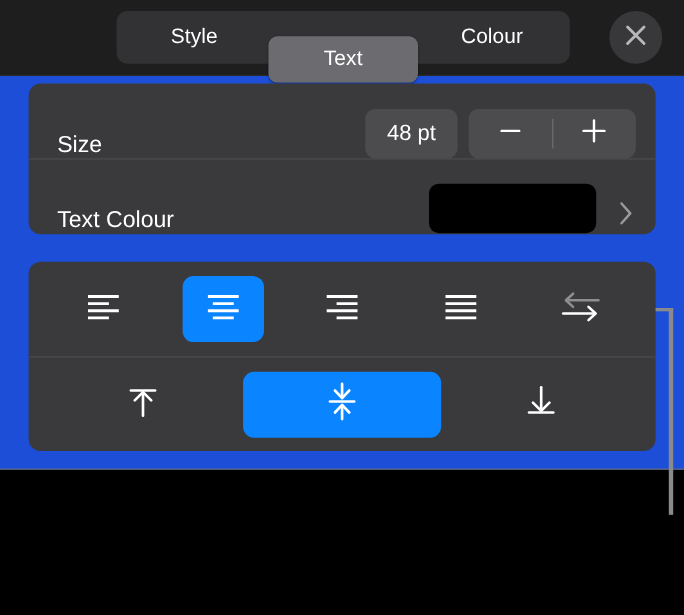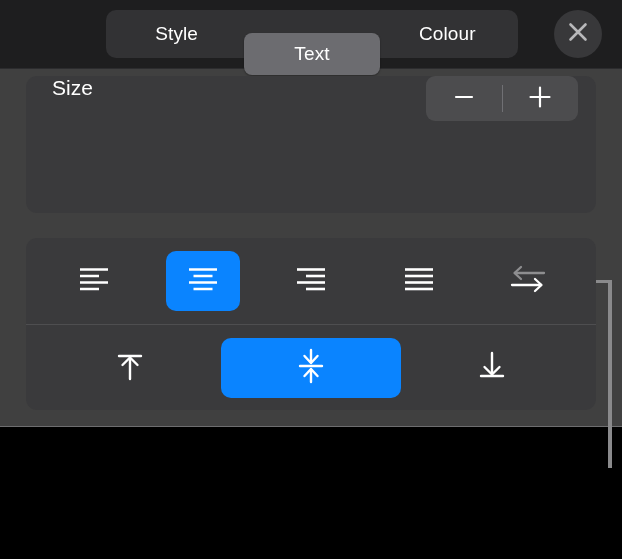--- a/index.html
+++ b/index.html
@@ -16,21 +16,21 @@
     -webkit-font-smoothing: antialiased;
   }
 
   
   #panel {
     position: absolute;
     left: 0;
     top: 0;
     width: 622px;
     height: 427px;
-    background: #404040;
+    background: #1d4ed8;
     border-bottom: 1px solid #6e6e70;
     box-sizing: border-box;
   }
 
   
   #topbar {
     position: absolute;
     left: 0;
     top: 0;
     width: 622px;
@@ -91,21 +91,21 @@
     width: 570px;
     height: 137px;
     background: #3a3a3c;
     border-radius: 11px;
     overflow: hidden;
   }
   .field-row {
     position: relative;
     height: 68px;
     display: flex;
-    align-items: flex-start;
+    align-items: flex-end;
     padding: 0 18px 0 26px;
     box-sizing: border-box;
   }
   .field-row + .field-row {
     border-top: 1px solid #4e4e50;
   }
   .field-label {
     color: #ffffff;
     font-size: 21px;
     flex: 1 1 auto;
@@ -252,39 +252,55 @@
         </svg>
       </span>
     </div>
   </div>
 
   <div id="group-fields">
 
     <div class="field-row">
       <span class="field-label">Size</span>
 
+      <div id="size-value">
+        <span>48 pt</span>
+      </div>
 
       <div id="stepper">
         <div class="step-half">
           <span>
             <svg width="24" height="24" viewBox="0 0 24 24">
               <path d="M4 12 H20" stroke="#ffffff" stroke-width="2.2" stroke-linecap="round"></path>
             </svg>
           </span>
         </div>
         <div class="step-half">
           <span>
             <svg width="26" height="26" viewBox="0 0 26 26">
               <path d="M3.5 13 H22.5 M13 3.5 V22.5" stroke="#ffffff" stroke-width="2.2" stroke-linecap="round"></path>
             </svg>
           </span>
         </div>
       </div>
     </div>
 
+    <div class="field-row">
+      <span class="field-label">Text Colour</span>
+
+      <div id="colour-swatch"></div>
+
+      <div id="colour-chevron">
+        <span>
+          <svg width="16" height="26" viewBox="0 0 16 26">
+            <path d="M4 4 L12 13 L4 22" fill="none" stroke="#9a9a9c" stroke-width="2.2" stroke-linecap="round" stroke-linejoin="round"></path>
+          </svg>
+        </span>
+      </div>
+    </div>
   </div>
 
   <div id="group-align">
 
     <div class="align-row" id="align-row-horizontal">
 
       <div class="align-btn">
         <span>
           <svg width="36" height="30" viewBox="0 0 36 30">
             <g stroke="#ffffff" stroke-width="2.6" stroke-linecap="butt">

